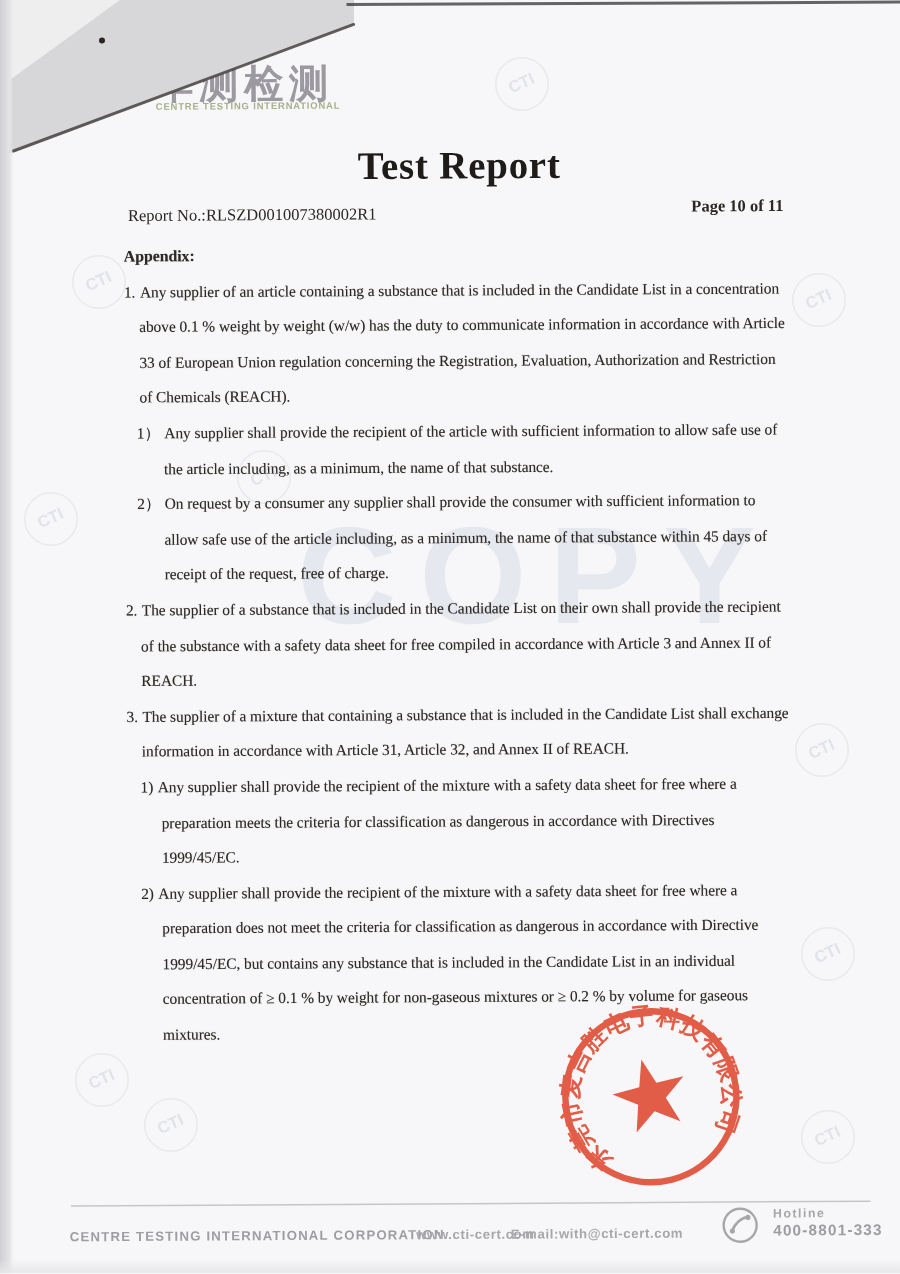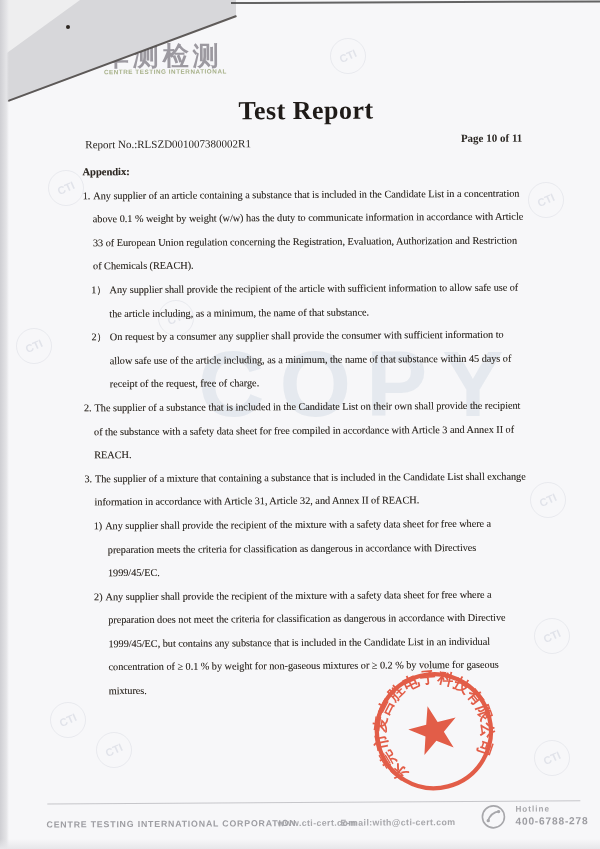--- a/index.html
+++ b/index.html
@@ -157,21 +157,21 @@
     <div class="f-txt f-company">CENTRE TESTING INTERNATIONAL CORPORATION</div>
     <div class="f-txt f-web">www.cti-cert.com</div>
     <div class="f-txt f-email">E-mail:with@cti-cert.com</div>
     <svg class="phone" width="26" height="26" viewBox="0 0 26 26">
       <circle cx="13" cy="13" r="11" fill="none" stroke="#a7a7ab" stroke-width="1.6"></circle>
       <path d="M7.5,17 C9.5,11.5 14,8 18.5,7.5" fill="none" stroke="#a7a7ab" stroke-width="1.8" stroke-linecap="round"></path>
       <circle cx="7.8" cy="16.8" r="1.7" fill="#a7a7ab"></circle>
       <circle cx="18.2" cy="7.8" r="1.7" fill="#a7a7ab"></circle>
     </svg>
     <div class="f-txt f-hot-label">Hotline</div>
-    <div class="f-txt f-hot-num">400-6788-278</div>
+    <div class="f-txt f-hot-num">400-8801-333</div>
 
   </div>
 
   <div class="fold"></div>
   <div class="fold-inner"></div>
   <div class="fold-line"></div>
   <div class="top-line"></div>
   <div class="speck"></div>
   <div class="edge-left"></div>
   <div class="edge-bottom"></div>

